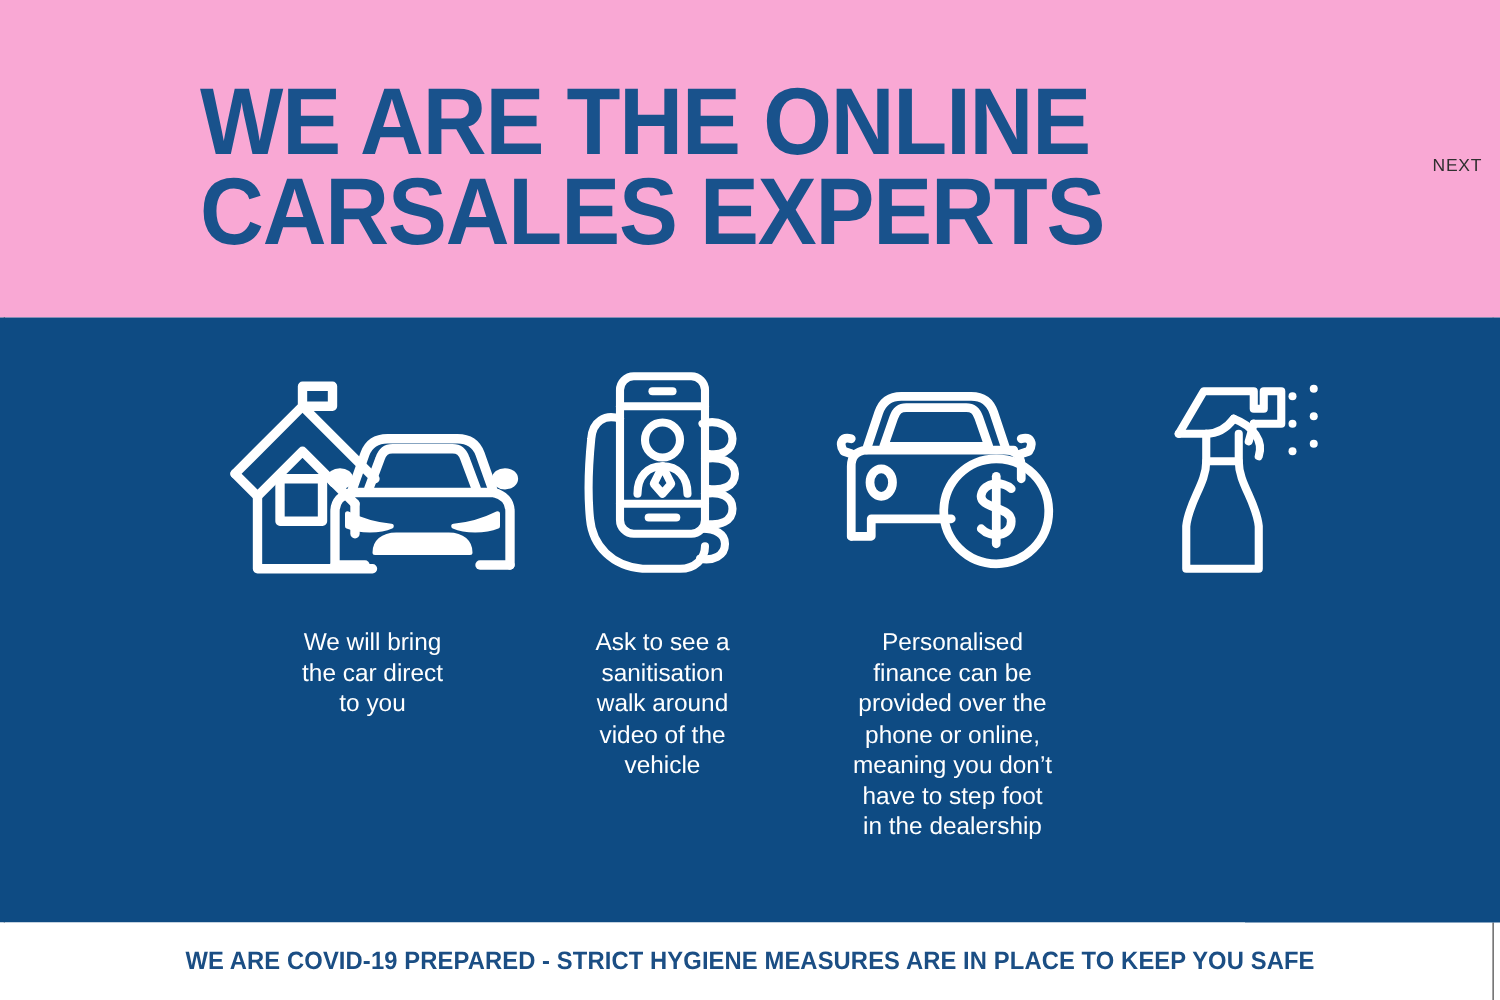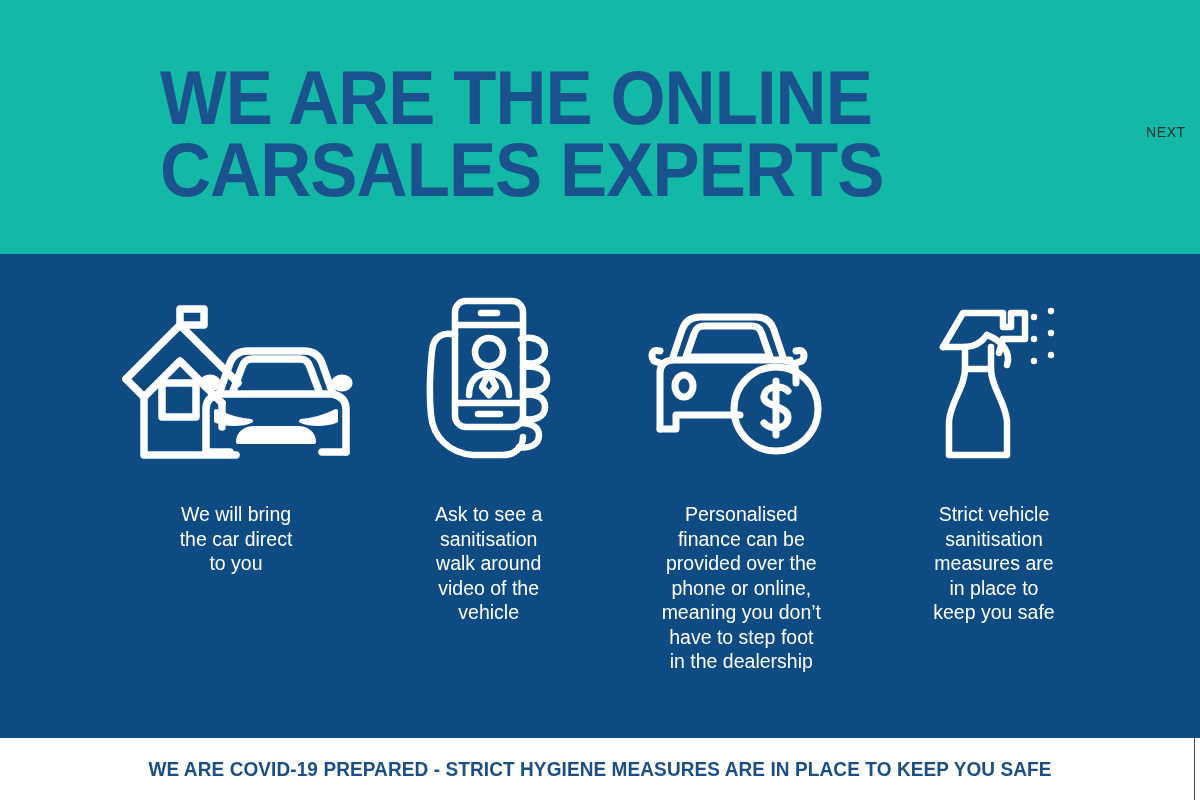--- a/index.html
+++ b/index.html
@@ -24,21 +24,21 @@
     background:#2b2b2b; opacity:.85;
   }
   .frame-line-right-bot {
     position:absolute; left:1194px; top:738px; width:1px; height:62px;
     background:#2b2b2b; opacity:.85;
   }
 
   
   #headline-area {
     position:absolute; left:0; top:0; width:1200px; height:254px;
-    background:#14b8a6;
+    background:#f9a8d4;
   }
   #headline {
     position:absolute; left:160px; top:62px;
     width:900px;
     color:#19528c;
     font-weight:bold;
     font-size:76px;
     line-height:72px;
     letter-spacing:-1px;
     transform:scaleX(0.93);
@@ -54,21 +54,21 @@
   }
 
   
   #features-band {
     position:absolute; left:0; top:254px; width:1200px; height:484px;
     background:#0e4b83;
   }
   #features-row {
     position:absolute; left:120px; top:40px;
     width:990px; height:420px;
-    display:flex; align-items:flex-start; justify-content:space-between;
+    display:flex; align-items:flex-start; justify-content:flex-end;
   }
   .feature {
     width:232px;
     display:flex; flex-direction:column; align-items:center;
   }
   .feature-icon {
     height:170px;
     display:flex; align-items:center; justify-content:center;
   }
   .feature-caption {
@@ -234,25 +234,20 @@
             <path d="M36 74 C36 92 22 106 20 126 L20 160 L78 160 L78 126 C76 106 62 92 62 74"></path>
 
             <circle cx="105" cy="22" r="3.2" fill="#ffffff" stroke="none"></circle>
             <circle cx="122" cy="16" r="3.2" fill="#ffffff" stroke="none"></circle>
             <circle cx="105" cy="44" r="3.2" fill="#ffffff" stroke="none"></circle>
             <circle cx="122" cy="38" r="3.2" fill="#ffffff" stroke="none"></circle>
             <circle cx="105" cy="66" r="3.2" fill="#ffffff" stroke="none"></circle>
             <circle cx="122" cy="60" r="3.2" fill="#ffffff" stroke="none"></circle>
           </svg>
         </div>
-        <div class="feature-caption">Strict vehicle
-sanitisation
-measures are
-in place to
-keep you safe</div>
       </div>
 
     </div>
   </div>
 
   <div id="footer-band">
     <div id="footer-text">WE ARE COVID-19 PREPARED - STRICT HYGIENE MEASURES ARE IN PLACE TO KEEP YOU SAFE</div>
   </div>
 
 </div>

